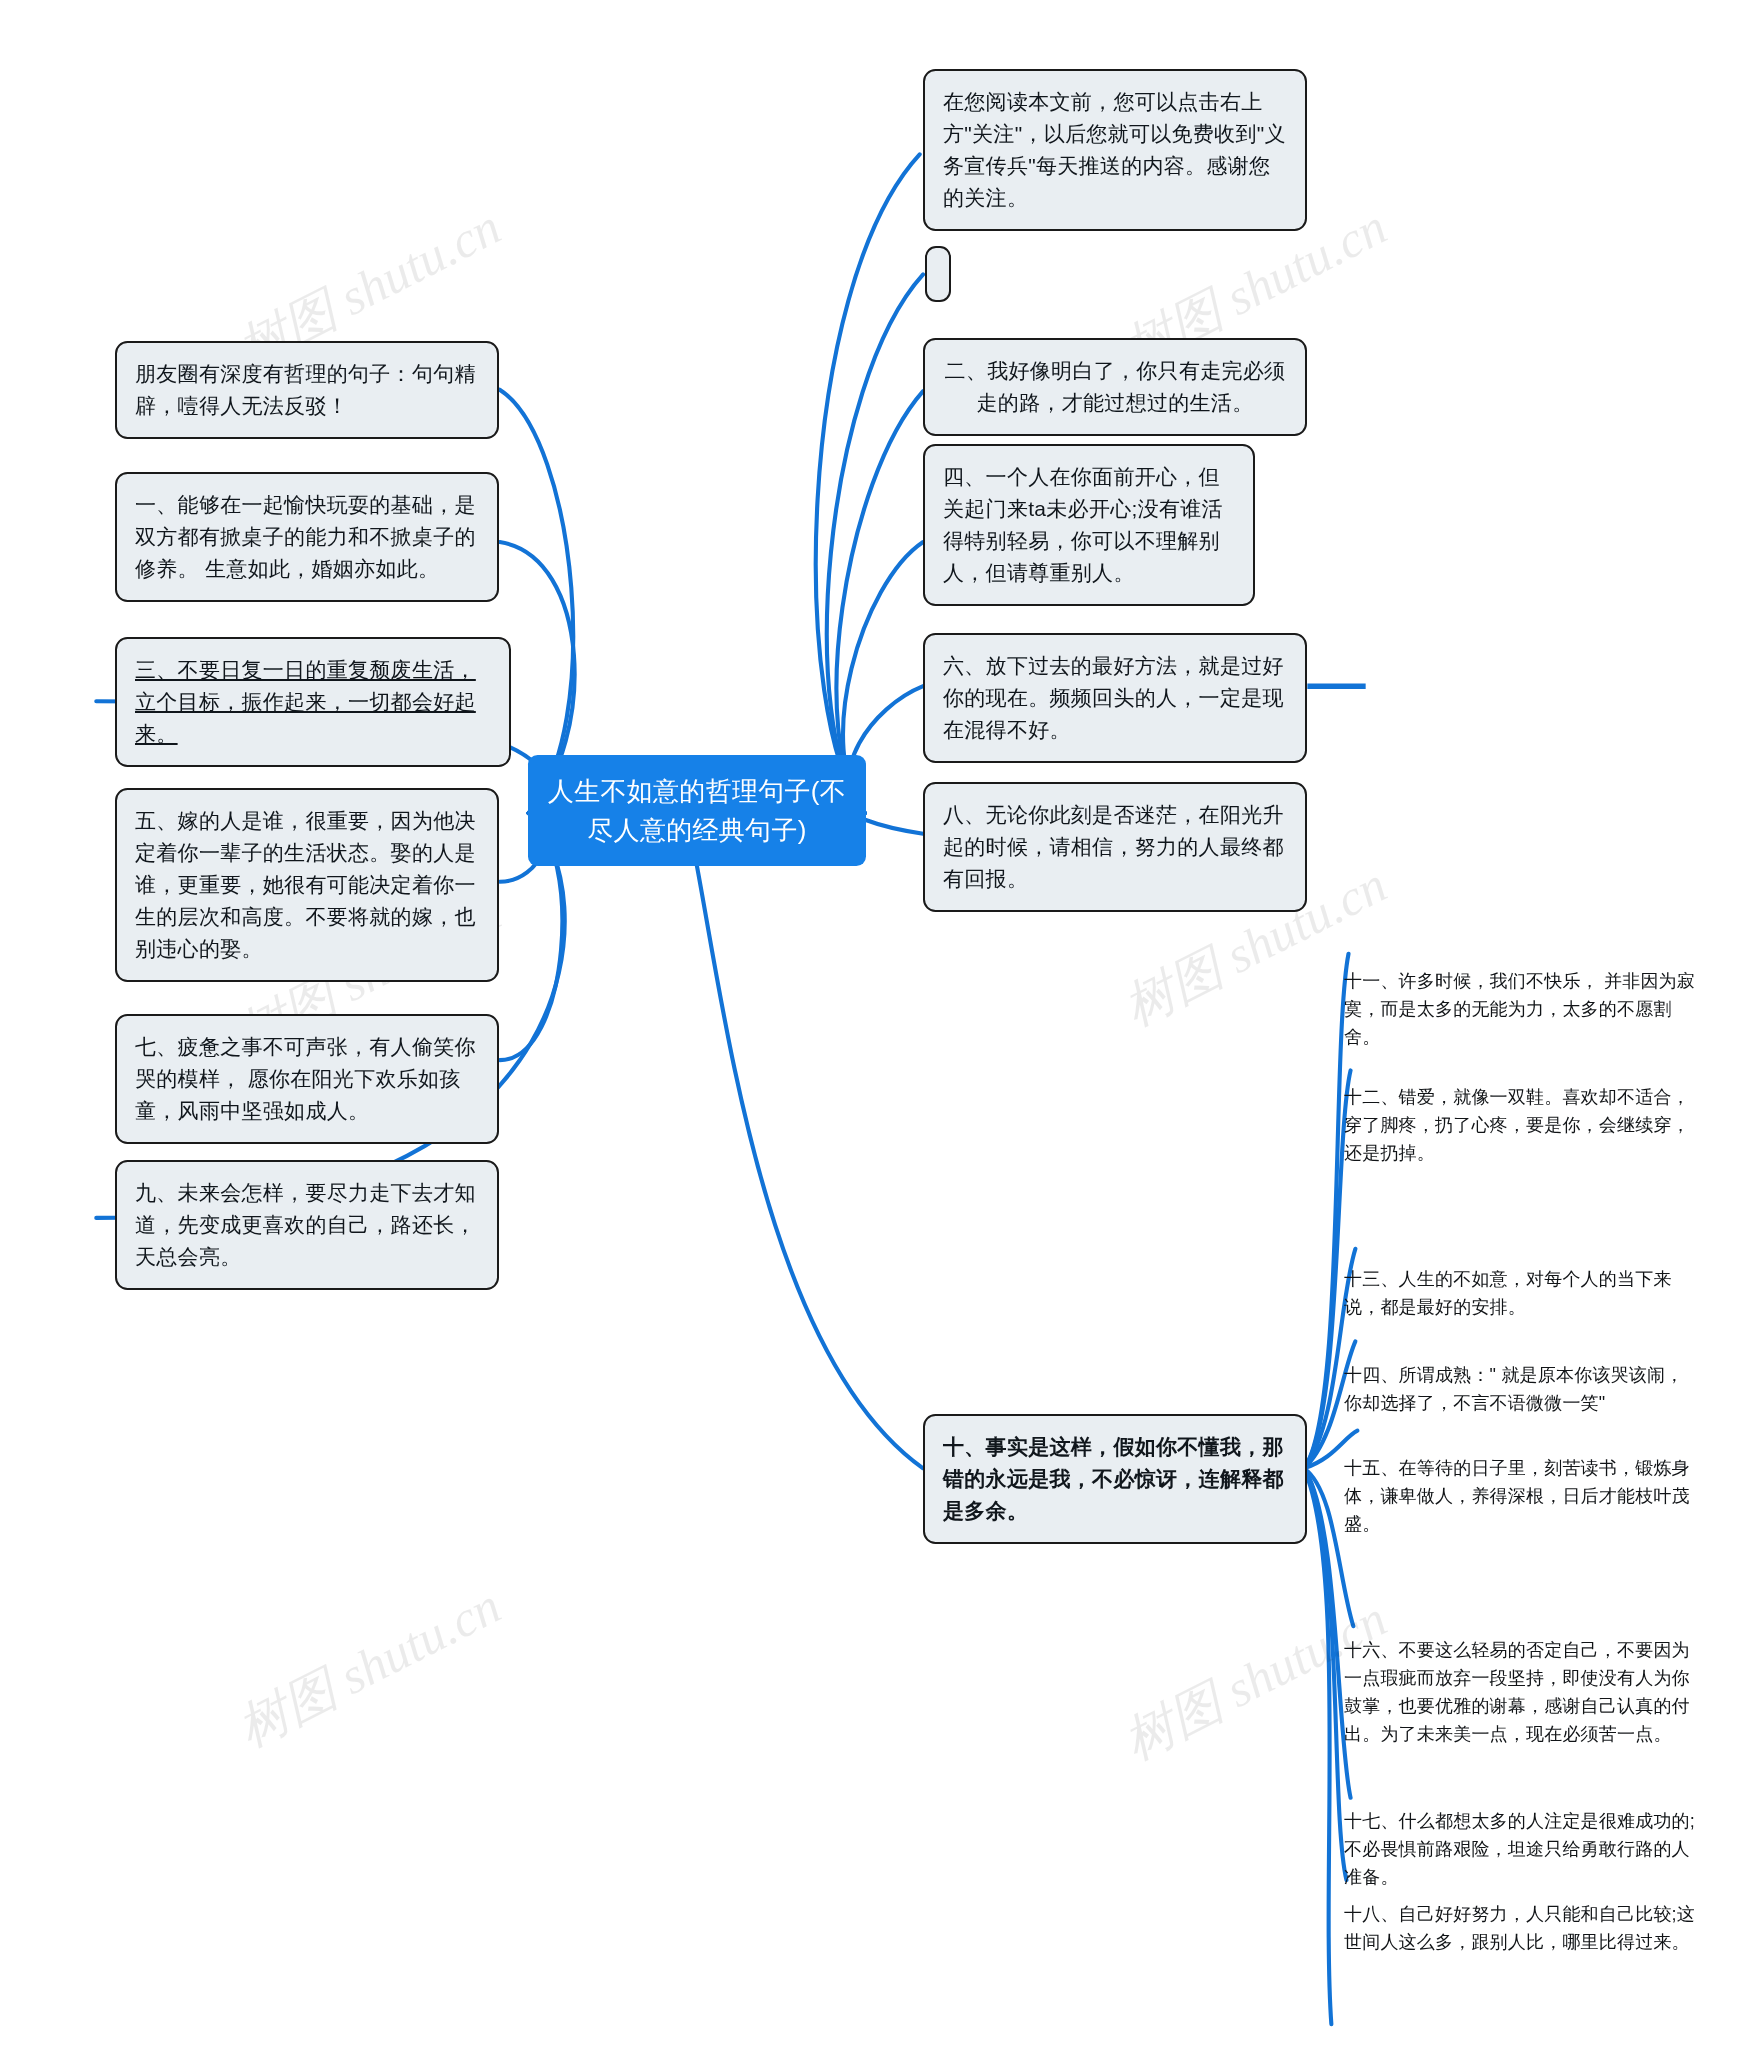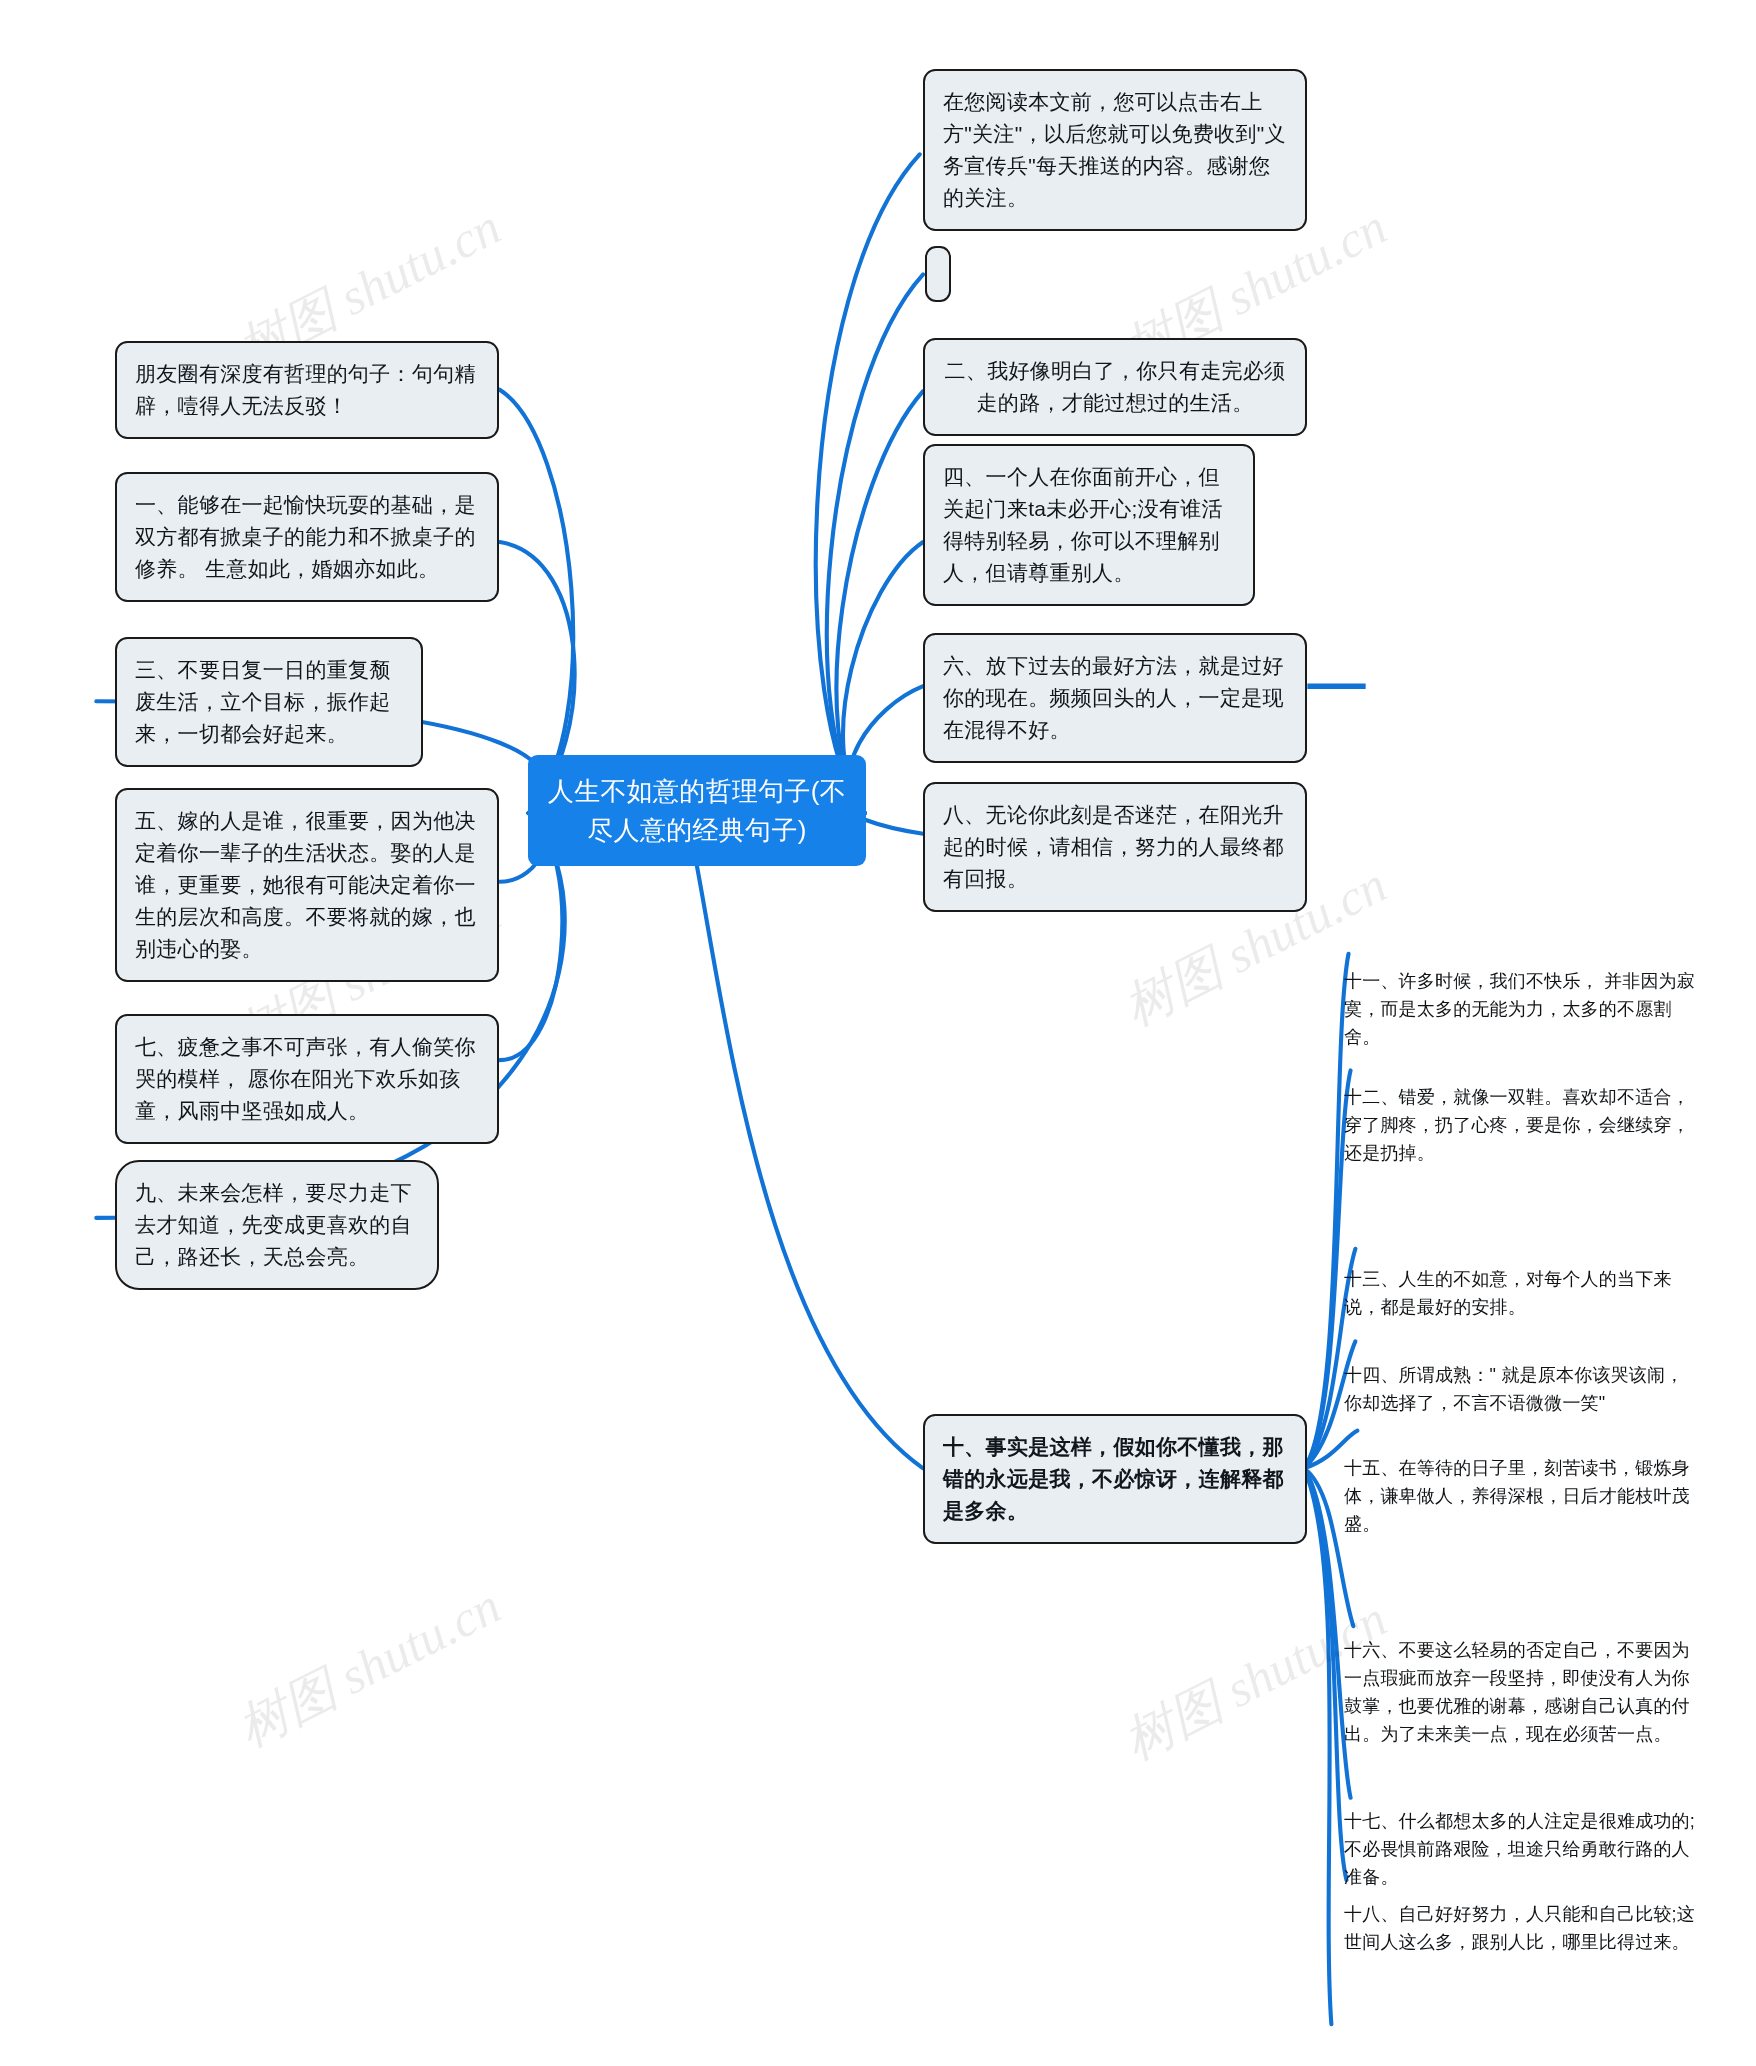--- a/index.html
+++ b/index.html
@@ -111,24 +111,24 @@
   <div class="wm" style="left:1112px;top:323px;">树图 shutu.cn</div>
   <div class="wm" style="left:226px;top:1009px;">树图 shutu.cn</div>
   <div class="wm" style="left:1112px;top:981px;">树图 shutu.cn</div>
   <div class="wm" style="left:226px;top:1702px;">树图 shutu.cn</div>
   <div class="wm" style="left:1112px;top:1715px;">树图 shutu.cn</div>
 
   <div class="root" style="left:528px;top:755px;width:338px;">人生不如意的哲理句子(不尽人意的经典句子)</div>
 
   <div class="node" style="left:115px;top:341px;width:384px;">朋友圈有深度有哲理的句子：句句精辟，噎得人无法反驳！</div>
   <div class="node" style="left:115px;top:472px;width:384px;">一、能够在一起愉快玩耍的基础，是双方都有掀桌子的能力和不掀桌子的修养。 生意如此，婚姻亦如此。</div>
-  <div class="node" style="left:115px;top:637px;width:308px;">三、不要日复一日的重复颓废生活，立个目标，振作起来，一切都会好起来。</div>
+  <div class="node" style="left:115px;top:637px;width:396px;text-decoration:underline;">三、不要日复一日的重复颓废生活，立个目标，振作起来，一切都会好起来。</div>
   <div class="node" style="left:115px;top:788px;width:384px;">五、嫁的人是谁，很重要，因为他决定着你一辈子的生活状态。娶的人是谁，更重要，她很有可能决定着你一生的层次和高度。不要将就的嫁，也别违心的娶。</div>
   <div class="node" style="left:115px;top:1014px;width:384px;">七、疲惫之事不可声张，有人偷笑你哭的模样， 愿你在阳光下欢乐如孩童，风雨中坚强如成人。</div>
-  <div class="node" style="left:115px;top:1160px;width:324px;border-radius:24px;">九、未来会怎样，要尽力走下去才知道，先变成更喜欢的自己，路还长，天总会亮。</div>
+  <div class="node" style="left:115px;top:1160px;width:384px;">九、未来会怎样，要尽力走下去才知道，先变成更喜欢的自己，路还长，天总会亮。</div>
 
   <div class="node" style="left:923px;top:69px;width:384px;">在您阅读本文前，您可以点击右上方"关注"，以后您就可以免费收到"义务宣传兵"每天推送的内容。感谢您的关注。</div>
   <div class="stub" style="left:925px;top:246px;width:26px;height:56px;"></div>
   <div class="node" style="left:923px;top:338px;width:384px;text-align:center;">二、我好像明白了，你只有走完必须走的路，才能过想过的生活。</div>
   <div class="node" style="left:923px;top:444px;width:332px;">四、一个人在你面前开心，但关起门来ta未必开心;没有谁活得特别轻易，你可以不理解别人，但请尊重别人。</div>
   <div class="node" style="left:923px;top:633px;width:384px;">六、放下过去的最好方法，就是过好你的现在。频频回头的人，一定是现在混得不好。</div>
   <div class="node" style="left:923px;top:782px;width:384px;">八、无论你此刻是否迷茫，在阳光升起的时候，请相信，努力的人最终都有回报。</div>
 
   <div class="node" style="left:923px;top:1414px;width:384px;font-weight:bold;">十、事实是这样，假如你不懂我，那错的永远是我，不必惊讶，连解释都是多余。</div>
 

